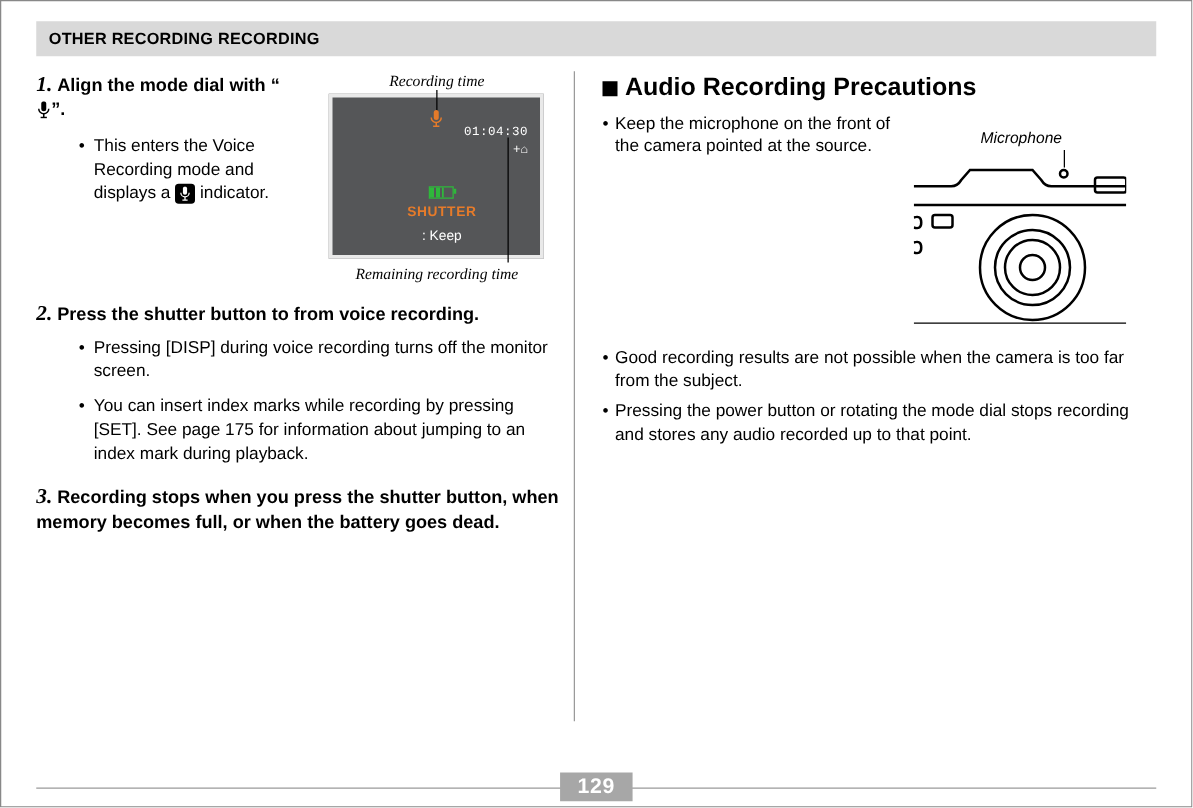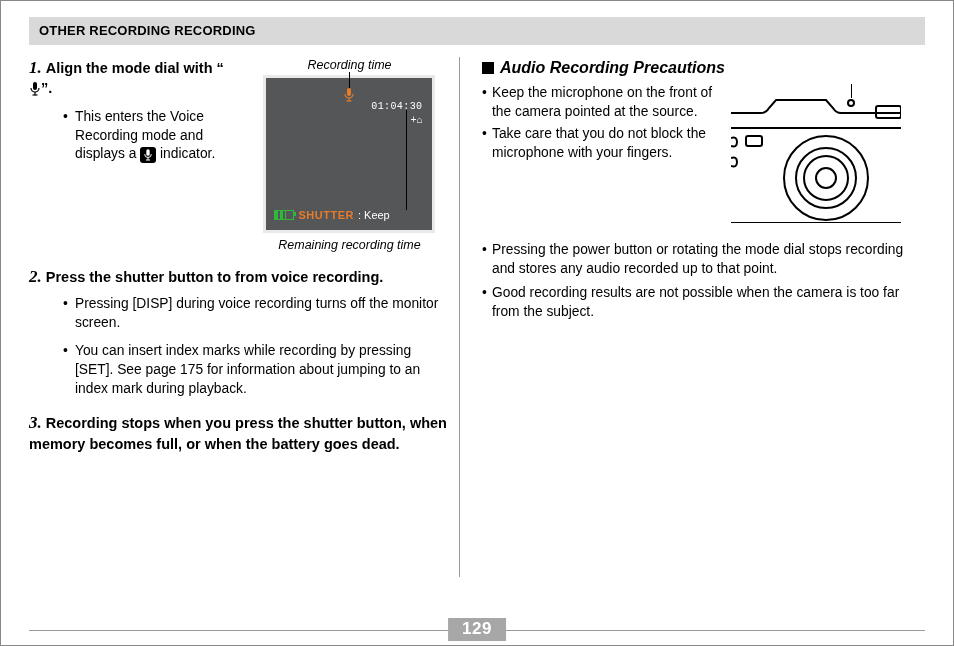--- a/index.html
+++ b/index.html
@@ -76,25 +76,26 @@
   .step1-text {
     width: 206px;
   }
   .fig1 {
     width: 200px;
   }
   .fig1 .caption {
     font-style: italic;
     font-size: 12.5px;
     margin: 0 0 2px 0;
+    font-family: Liberation Serif, serif;
   }
   .fig1 .caption.center { text-align: center; }
   .screen {
     width: 172px;
-    height: 158px;
+    height: 132px;
     background: #555658;
     border: 3px solid #e9e9e9;
     box-sizing: border-box;
     position: relative;
     color: #fff;
     font-family: "Courier New", monospace;
     margin: 0 auto;
     padding-left: 38px;
   }
   .screen .mic-ico {
@@ -126,20 +127,21 @@
     letter-spacing: 1px;
   }
   .screen .footer {
     position: absolute;
     left: 0; right: 0; bottom: 8px;
     font-size: 11px;
     display: flex;
     align-items: center;
     gap: 4px;
     padding-left: 8px;
+    flex-direction: column;
   }
   .screen .batt {
     display: inline-block;
     width: 18px; height: 8px;
     border: 1px solid #2fb83b;
     position: relative;
   }
   .screen .batt::after {
     content: "";
     position: absolute;
@@ -200,23 +202,22 @@
     width: 16px; height: 16px;
     border-radius: 3px;
     background: #000;
     vertical-align: -3px;
   }
   .mic-chip svg { display: block; }
 
   
   .h2 {
     font-weight: bold;
-    font-size: 16px;
+    font-size: 20px;
     margin: 0 0 6px 0;
-    font-style: italic;
   }
   .h2 .square {
     display: inline-block;
     width: 12px; height: 12px;
     background: #000;
     margin-right: 6px;
     vertical-align: -1px;
   }
   .rc-row {
     display: flex;
@@ -365,24 +366,24 @@
 
     <div class="col-right">
       <p class="h2">
         <span class="square"></span><span>Audio Recording Precautions</span>
       </p>
 
       <div class="rc-row">
         <div class="rc-text">
           <ul class="rc-bul">
             <li>Keep the microphone on the front of the camera pointed at the source.</li>
-            <li>Take care that you do not block the microphone with your fingers.</li>
           </ul>
         </div>
         <div class="fig2">
+          <p class="caption" style="text-align:center">Microphone</p>
           <div class="leader"></div>
           <svg class="camera-svg" viewBox="0 0 170 125">
             <g fill="none" stroke="#000" stroke-width="2">
               <path d="M0 15 H30 Q35 15 38 10 L45 2 H95 L102 10 Q105 15 110 15 H170"></path>
               <circle cx="120" cy="5" r="3"></circle>
               <rect x="145" y="8" width="25" height="12" rx="2"></rect>
               <line x1="0" y1="30" x2="170" y2="30"></line>
               <path d="M0 40 Q6 38 6 44 Q6 50 0 48"></path>
               <path d="M0 60 Q6 58 6 64 Q6 70 0 68"></path>
               <circle cx="95" cy="80" r="42"></circle>
@@ -391,22 +392,22 @@
               <circle cx="95" cy="80" r="10"></circle>
               <rect x="15" y="38" width="16" height="10" rx="2"></rect>
               <line x1="0" y1="125" x2="170" y2="125"></line>
             </g>
           </svg>
         </div>
       </div>
 
       <div class="rc-bottom">
         <ul class="rc-bul">
+          <li>Good recording results are not possible when the camera is too far from the subject.</li>
           <li>Pressing the power button or rotating the mode dial stops recording and stores any audio recorded up to that point.</li>
-          <li>Good recording results are not possible when the camera is too far from the subject.</li>
         </ul>
       </div>
     </div>
   </div>
 
   <div class="page-footer">
     <div class="pf-rule"></div>
     <div class="pf-num">129</div>
   </div>
 </div>

